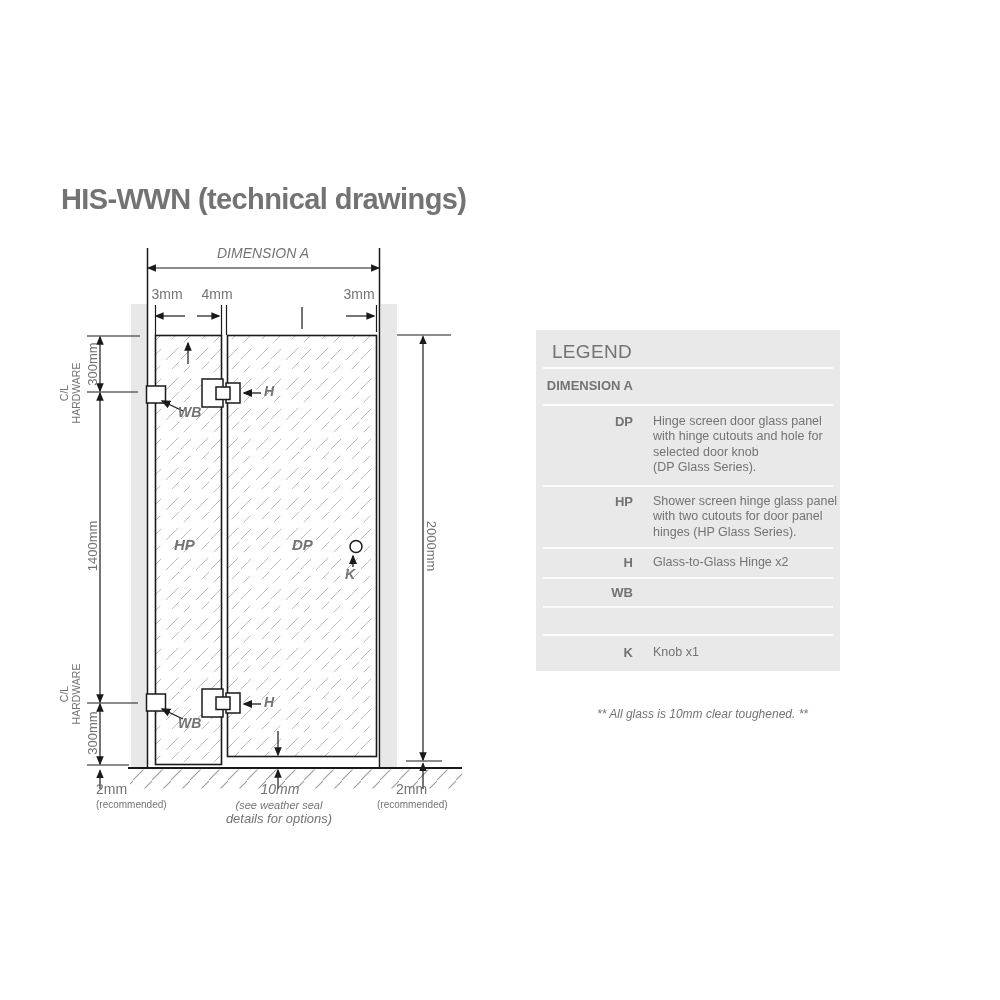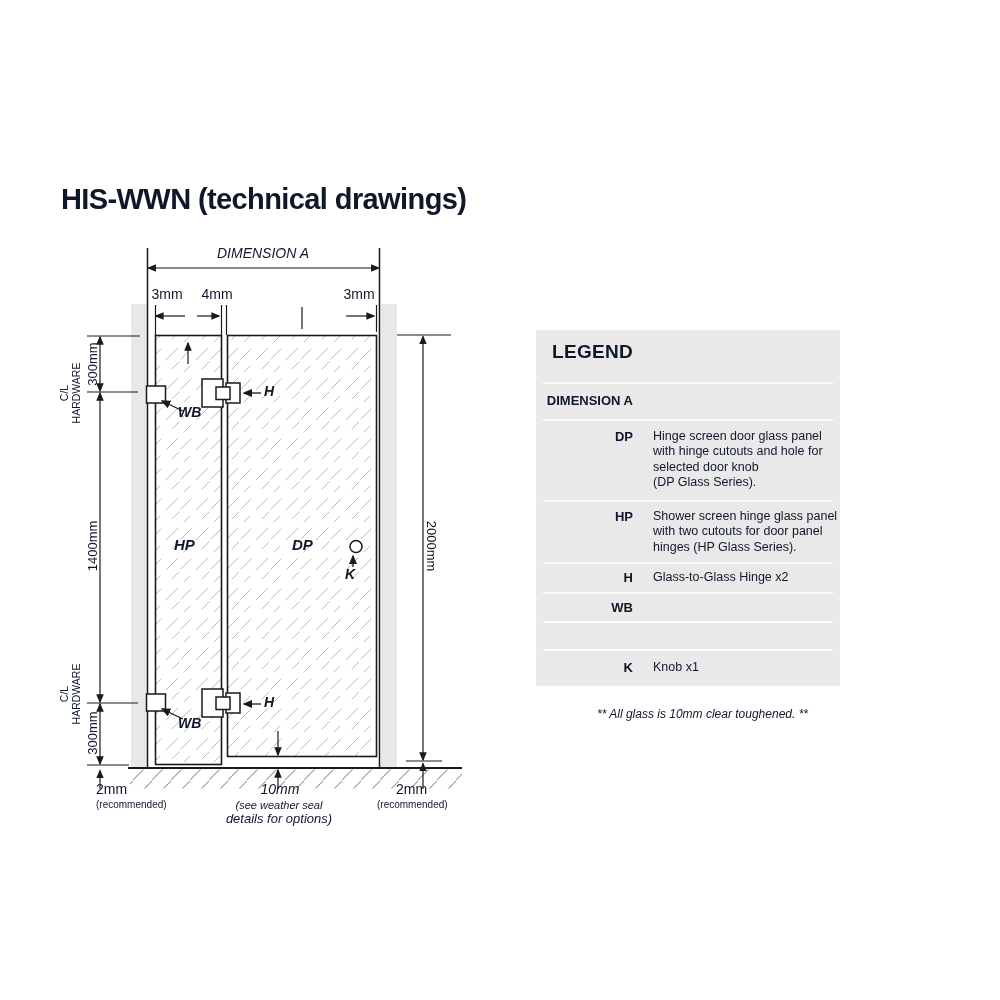--- a/index.html
+++ b/index.html
@@ -1,17 +1,17 @@
 <!DOCTYPE html>
 <html><head>
 <meta charset="utf-8">
 <style>
   html,body{margin:0;padding:0;background:#fff;}
   .stage{position:relative;width:1000px;height:1000px;background:#fff;overflow:hidden;
-         font-family:"Liberation Sans",sans-serif;color:#0f172a;}
+         font-family:"Liberation Sans",sans-serif;color:#737373;}
   svg.draw{position:absolute;left:0;top:0;}
   .lbl{position:absolute;white-space:nowrap;line-height:1.1;}
   .cx{transform:translateX(-50%);}
   .rot-ccw{transform:translate(-50%,-50%) rotate(-90deg);}
   .rot-cw{transform:translate(-50%,-50%) rotate(90deg);}
   .it{font-style:italic;}
   .bi{font-weight:bold;font-style:italic;}
 
   .t-title{left:61px;top:184px;font-size:29px;font-weight:bold;letter-spacing:-0.6px;}
   .t-dima{left:263px;top:246px;font-size:14px;}
@@ -33,21 +33,21 @@
   .t-wbb{left:178px;top:716px;font-size:14px;}
   .t-2l{left:96px;top:782px;font-size:14px;}
   .t-2ln{left:96px;top:799px;font-size:10px;}
   .t-10{left:280px;top:782px;font-size:14px;}
   .t-10a{left:279px;top:799px;font-size:11px;}
   .t-10b{left:279px;top:812px;font-size:13px;}
   .t-2r{left:396px;top:782px;font-size:14px;}
   .t-2rn{left:377px;top:799px;font-size:10px;}
 
   .legend{position:absolute;left:536px;top:330px;width:304px;background:#e9e9e9;overflow:visible;}
-  .legend-title{padding:11px 0 19px 16px;font-size:19px;font-weight:bold;letter-spacing:.3px;}
+  .legend-title{padding:11px 0 4px 16px;font-size:19px;font-weight:normal;letter-spacing:.3px;}
   .sep{height:2px;background:#fbfbfb;margin:0 7px;}
   .lrow{display:flex;align-items:flex-start;overflow:visible;}
   .llabel{width:97px;flex:0 0 97px;text-align:right;font-size:13px;font-weight:bold;line-height:15.5px;}
   .ldesc{margin-left:20px;font-size:12.5px;line-height:15.5px;}
   .ldesc div{white-space:nowrap;}
   .pad-a{padding:9px 0 10px 0;}
   .pad-b{padding:8px 0 9px 0;}
   .pad-c{padding:7px 0 7px 0;}
   .pad-d{padding:6px 0 6px 0;}
   .blankrow{height:26px;}

